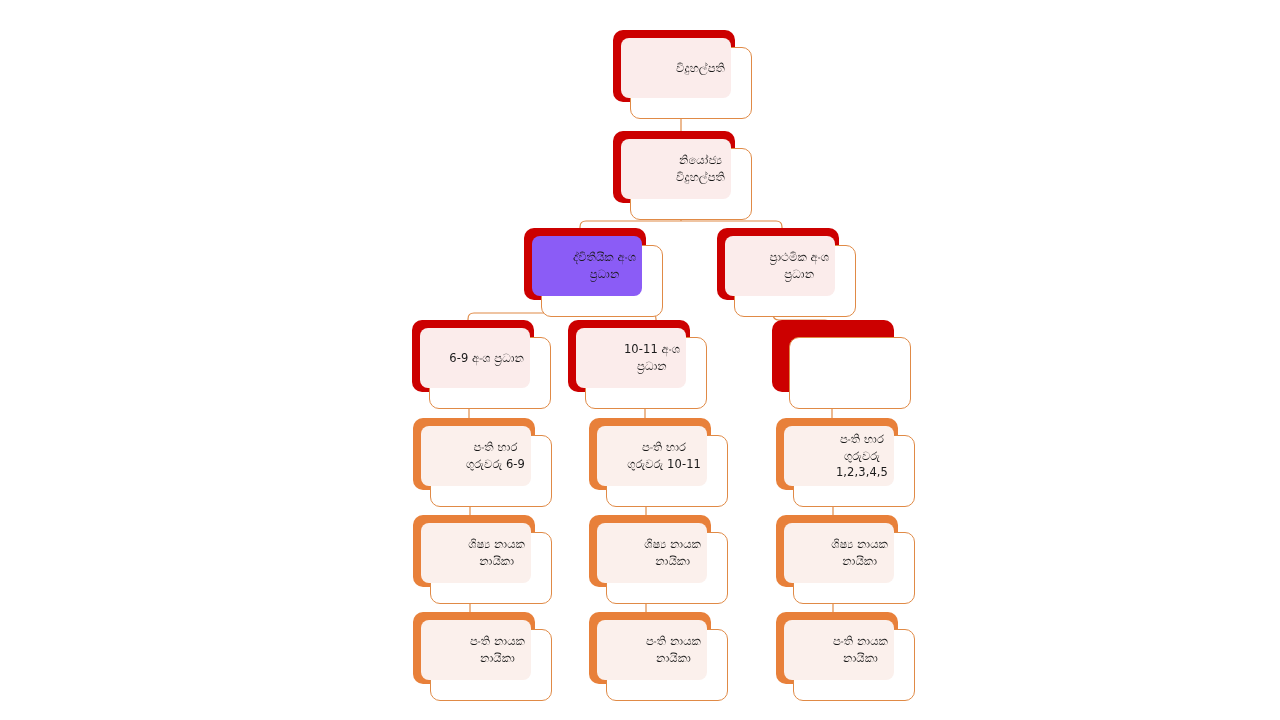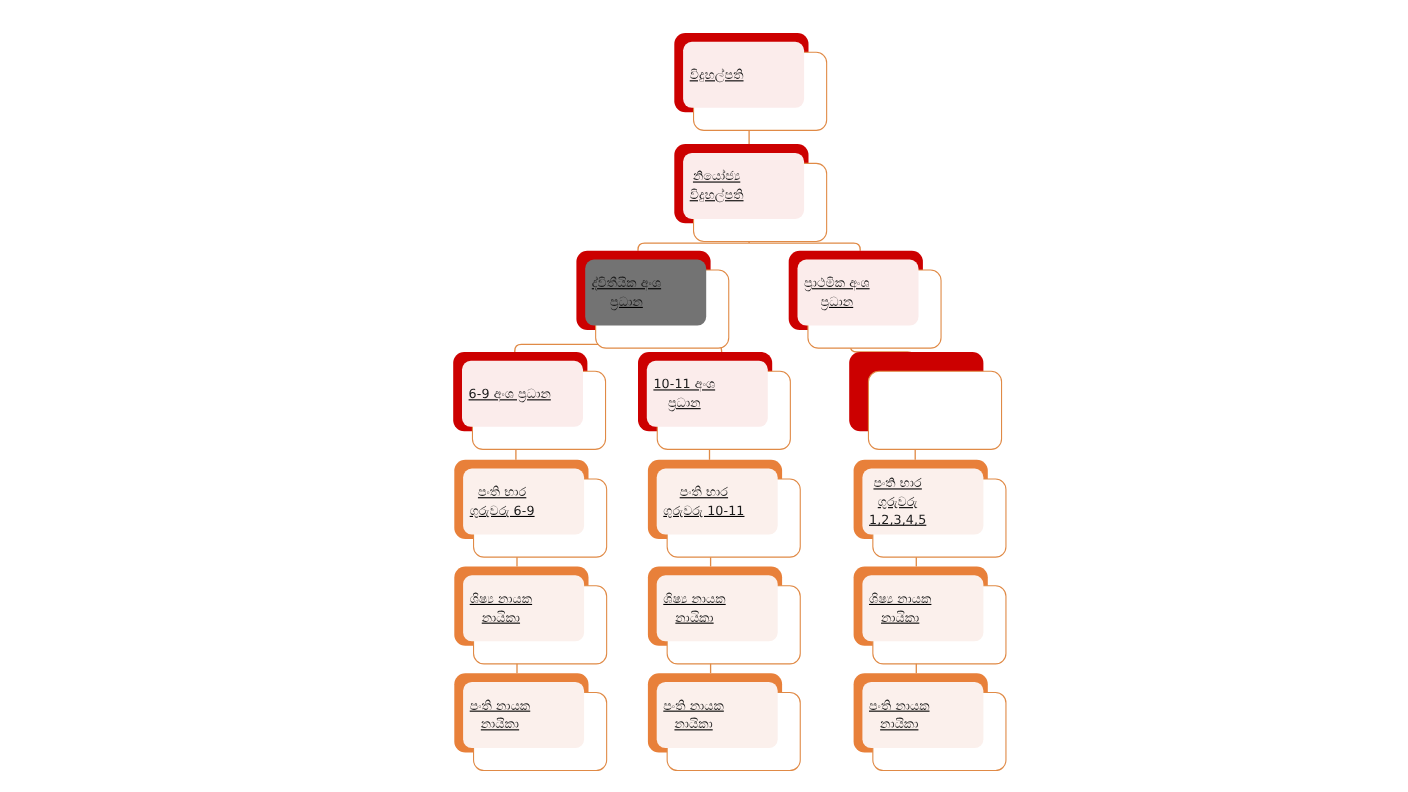--- a/index.html
+++ b/index.html
@@ -50,24 +50,23 @@
     border-radius: 10px;
   }
   
   .node .card {
     position: absolute;
     box-sizing: border-box;
     background: #fbeceb;
     border-radius: 8px;
     display: flex;
     align-items: center;
-    justify-content: flex-start;
+    justify-content: flex-end;
     text-align: center;
     padding: 4px 6px;
-    text-decoration: underline;
   }
   .node.orange .card {
     background: #fbf0ec;
   }
   .node .label {
     font-size: 11.5px;
     line-height: 1.45;
     color: #1a1a1a;
     white-space: pre-line;
     letter-spacing: 0.1px;
@@ -106,41 +105,41 @@
         <div class="plate" style="width: 122px; height: 72px; background: rgb(204, 0, 0);"></div>
         <div class="frame" style="left: 17px; top: 17px; width: 122px; height: 72px; border-color: rgb(224, 138, 70);"></div>
         <div class="card" style="left: 8px; top: 8px; width: 110px; height: 60px; background: rgb(251, 236, 235);">
           <div class="label" style="color: rgb(26, 26, 26);">නියෝජ්‍ය
 විදුහල්පති</div>
         </div>
       </div>
       <div class="node" style="left: 524px; top: 228px; width: 139px; height: 89px;">
         <div class="plate" style="width: 122px; height: 72px; background: rgb(204, 0, 0);"></div>
         <div class="frame" style="left: 17px; top: 17px; width: 122px; height: 72px; border-color: rgb(224, 138, 70);"></div>
-        <div class="card" style="left: 8px; top: 8px; width: 110px; height: 60px; background: #737373;">
+        <div class="card" style="left: 8px; top: 8px; width: 110px; height: 60px; background: #8b5cf6;">
           <div class="label" style="color: rgb(26, 26, 26);">ද්විතීයික අංශ
 ප්‍රධාන</div>
         </div>
       </div>
       <div class="node" style="left: 717px; top: 228px; width: 126px; height: 89px;">
         <div class="plate" style="width: 122px; height: 72px; background: rgb(204, 0, 0);"></div>
         <div class="frame" style="left: 17px; top: 17px; width: 122px; height: 72px; border-color: rgb(224, 138, 70);"></div>
         <div class="card" style="left: 8px; top: 8px; width: 110px; height: 60px; background: rgb(251, 236, 235);">
           <div class="label" style="color: rgb(26, 26, 26);">ප්‍රාථමික අංශ
 ප්‍රධාන</div>
         </div>
       </div>
       <div class="node" style="left: 412px; top: 320px; width: 139px; height: 89px; border-radius: 22px;">
         <div class="plate" style="width: 122px; height: 72px; background: rgb(204, 0, 0);"></div>
         <div class="frame" style="left: 17px; top: 17px; width: 122px; height: 72px; border-color: rgb(224, 138, 70);"></div>
         <div class="card" style="left: 8px; top: 8px; width: 110px; height: 60px; background: rgb(251, 236, 235);">
           <div class="label" style="color: rgb(26, 26, 26);">6-9 අංශ ප්‍රධාන</div>
         </div>
       </div>
-      <div class="node" style="left: 580px; top: 320px; width: 139px; height: 89px; padding-left: 28px;">
+      <div class="node" style="left: 568px; top: 320px; width: 139px; height: 89px; padding-left: 28px;">
         <div class="plate" style="width: 122px; height: 72px; background: rgb(204, 0, 0);"></div>
         <div class="frame" style="left: 17px; top: 17px; width: 122px; height: 72px; border-color: rgb(224, 138, 70);"></div>
         <div class="card" style="left: 8px; top: 8px; width: 110px; height: 60px; background: rgb(251, 236, 235);">
           <div class="label" style="color: rgb(26, 26, 26);">10-11 අංශ
 ප්‍රධාන</div>
         </div>
       </div>
       <div class="node" style="left: 772px; top: 320px; width: 139px; height: 89px;">
         <div class="plate" style="width: 122px; height: 72px; background: rgb(204, 0, 0);"></div>
         <div class="frame" style="left: 17px; top: 17px; width: 122px; height: 72px; border-color: rgb(224, 138, 70);"></div>

